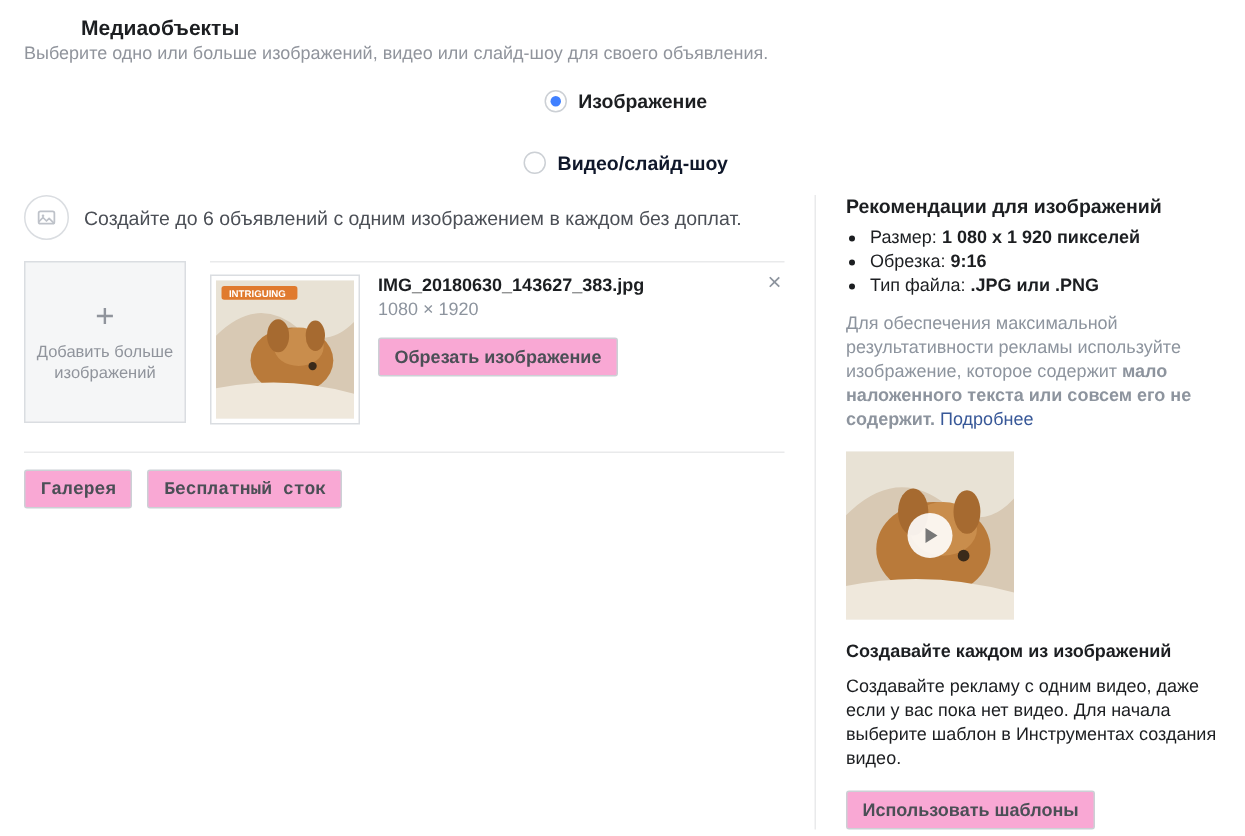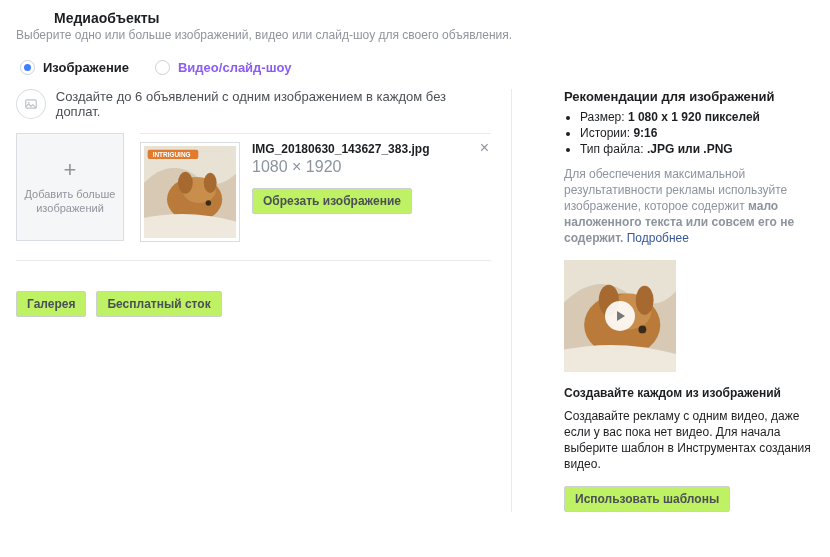--- a/index.html
+++ b/index.html
@@ -22,22 +22,24 @@
     padding-left: 38px;
   }
   .subtitle {
     color: #90949c;
     font-size: 12px;
     margin-bottom: 18px;
   }
   .tabs {
     display: flex;
     gap: 26px;
+    align-items: center;
     margin-bottom: 14px;
     padding-left: 4px;
+    flex-direction: column;
   }
   .tab {
     display: flex;
     align-items: center;
     gap: 8px;
     cursor: pointer;
   }
   .radio {
     width: 13px;
     height: 13px;
@@ -49,25 +51,24 @@
   }
   .radio .dot {
     width: 7px;
     height: 7px;
     border-radius: 50%;
     background: #4080ff;
     display: none;
   }
   .radio.checked .dot { display: block; }
   .tab-label { font-size: 13px; font-weight: bold; color: #1c1e21; }
-  .tab .tab-label.inactive { color: #8b5cf6; font-weight: bold; }
+  .tab .tab-label.inactive { color: #0f172a; font-weight: bold; }
 
   .main {
     display: flex;
-    gap: 32px;
   }
   .left {
     flex: 1;
     padding-right: 20px;
     border-right: 1px solid #e9eaeb;
   }
   .right {
     width: 250px;
     padding-left: 20px;
     font-size: 12px;
@@ -147,36 +148,37 @@
   }
   .thumb {
     width: 100px;
     height: 100px;
     border: 1px solid #dadde1;
     padding: 3px;
     box-sizing: border-box;
   }
   .thumb svg { width: 100%; height: 100%; display: block; }
   .file-info .fname { font-size: 12px; font-weight: bold; margin-bottom: 2px; }
-  .file-info .dims { font-size: 16px; color: #8d949e; margin-bottom: 12px; }
+  .file-info .dims { font-size: 12px; color: #8d949e; margin-bottom: 12px; }
   .btn {
     display: inline-block;
     border: 1px solid #ccd0d5;
-    background: #bef264;
+    background: #f9a8d4;
     color: #4b4f56;
     font-size: 12px;
     font-weight: bold;
     padding: 5px 10px;
     cursor: pointer;
     border-radius: 2px;
   }
   .btn-row {
-    margin-top: 30px;
+    margin-top: 11px;
     display: flex;
     gap: 10px;
+    font-family: Liberation Mono, monospace;
   }
 
   .right .rec-title { font-weight: bold; font-size: 13px; margin-bottom: 6px; color:#1c1e21; }
   .right ul { margin: 0 0 10px 0; padding-left: 16px; }
   .right li { margin-bottom: 2px; color:#1c1e21;}
   .right .b { font-weight: bold; }
   .right .desc { color: #8d949e; line-height: 16px; margin-bottom: 14px; }
   .right .desc .b { color: #8d949e; }
   .right a { color: #385898; text-decoration: none; }
 
@@ -287,21 +289,21 @@
       </div>
     </div>
 
     <div class="right">
       <div class="rec-title">Рекомендации для изображений</div>
       <ul>
         <li>
           <span>Размер:</span> <span class="b">1 080 x 1 920 пикселей</span>
         </li>
         <li>
-          <span>Истории:</span> <span class="b">9:16</span>
+          <span>Обрезка:</span> <span class="b">9:16</span>
         </li>
         <li>
           <span>Тип файла:</span> <span class="b">.JPG или .PNG</span>
         </li>
       </ul>
       <div class="desc">
         <span>Для обеспечения максимальной результативности рекламы используйте изображение, которое содержит </span><span class="b">мало наложенного текста или совсем его не содержит.</span>
         <a href="#">Подробнее</a>
       </div>
 

